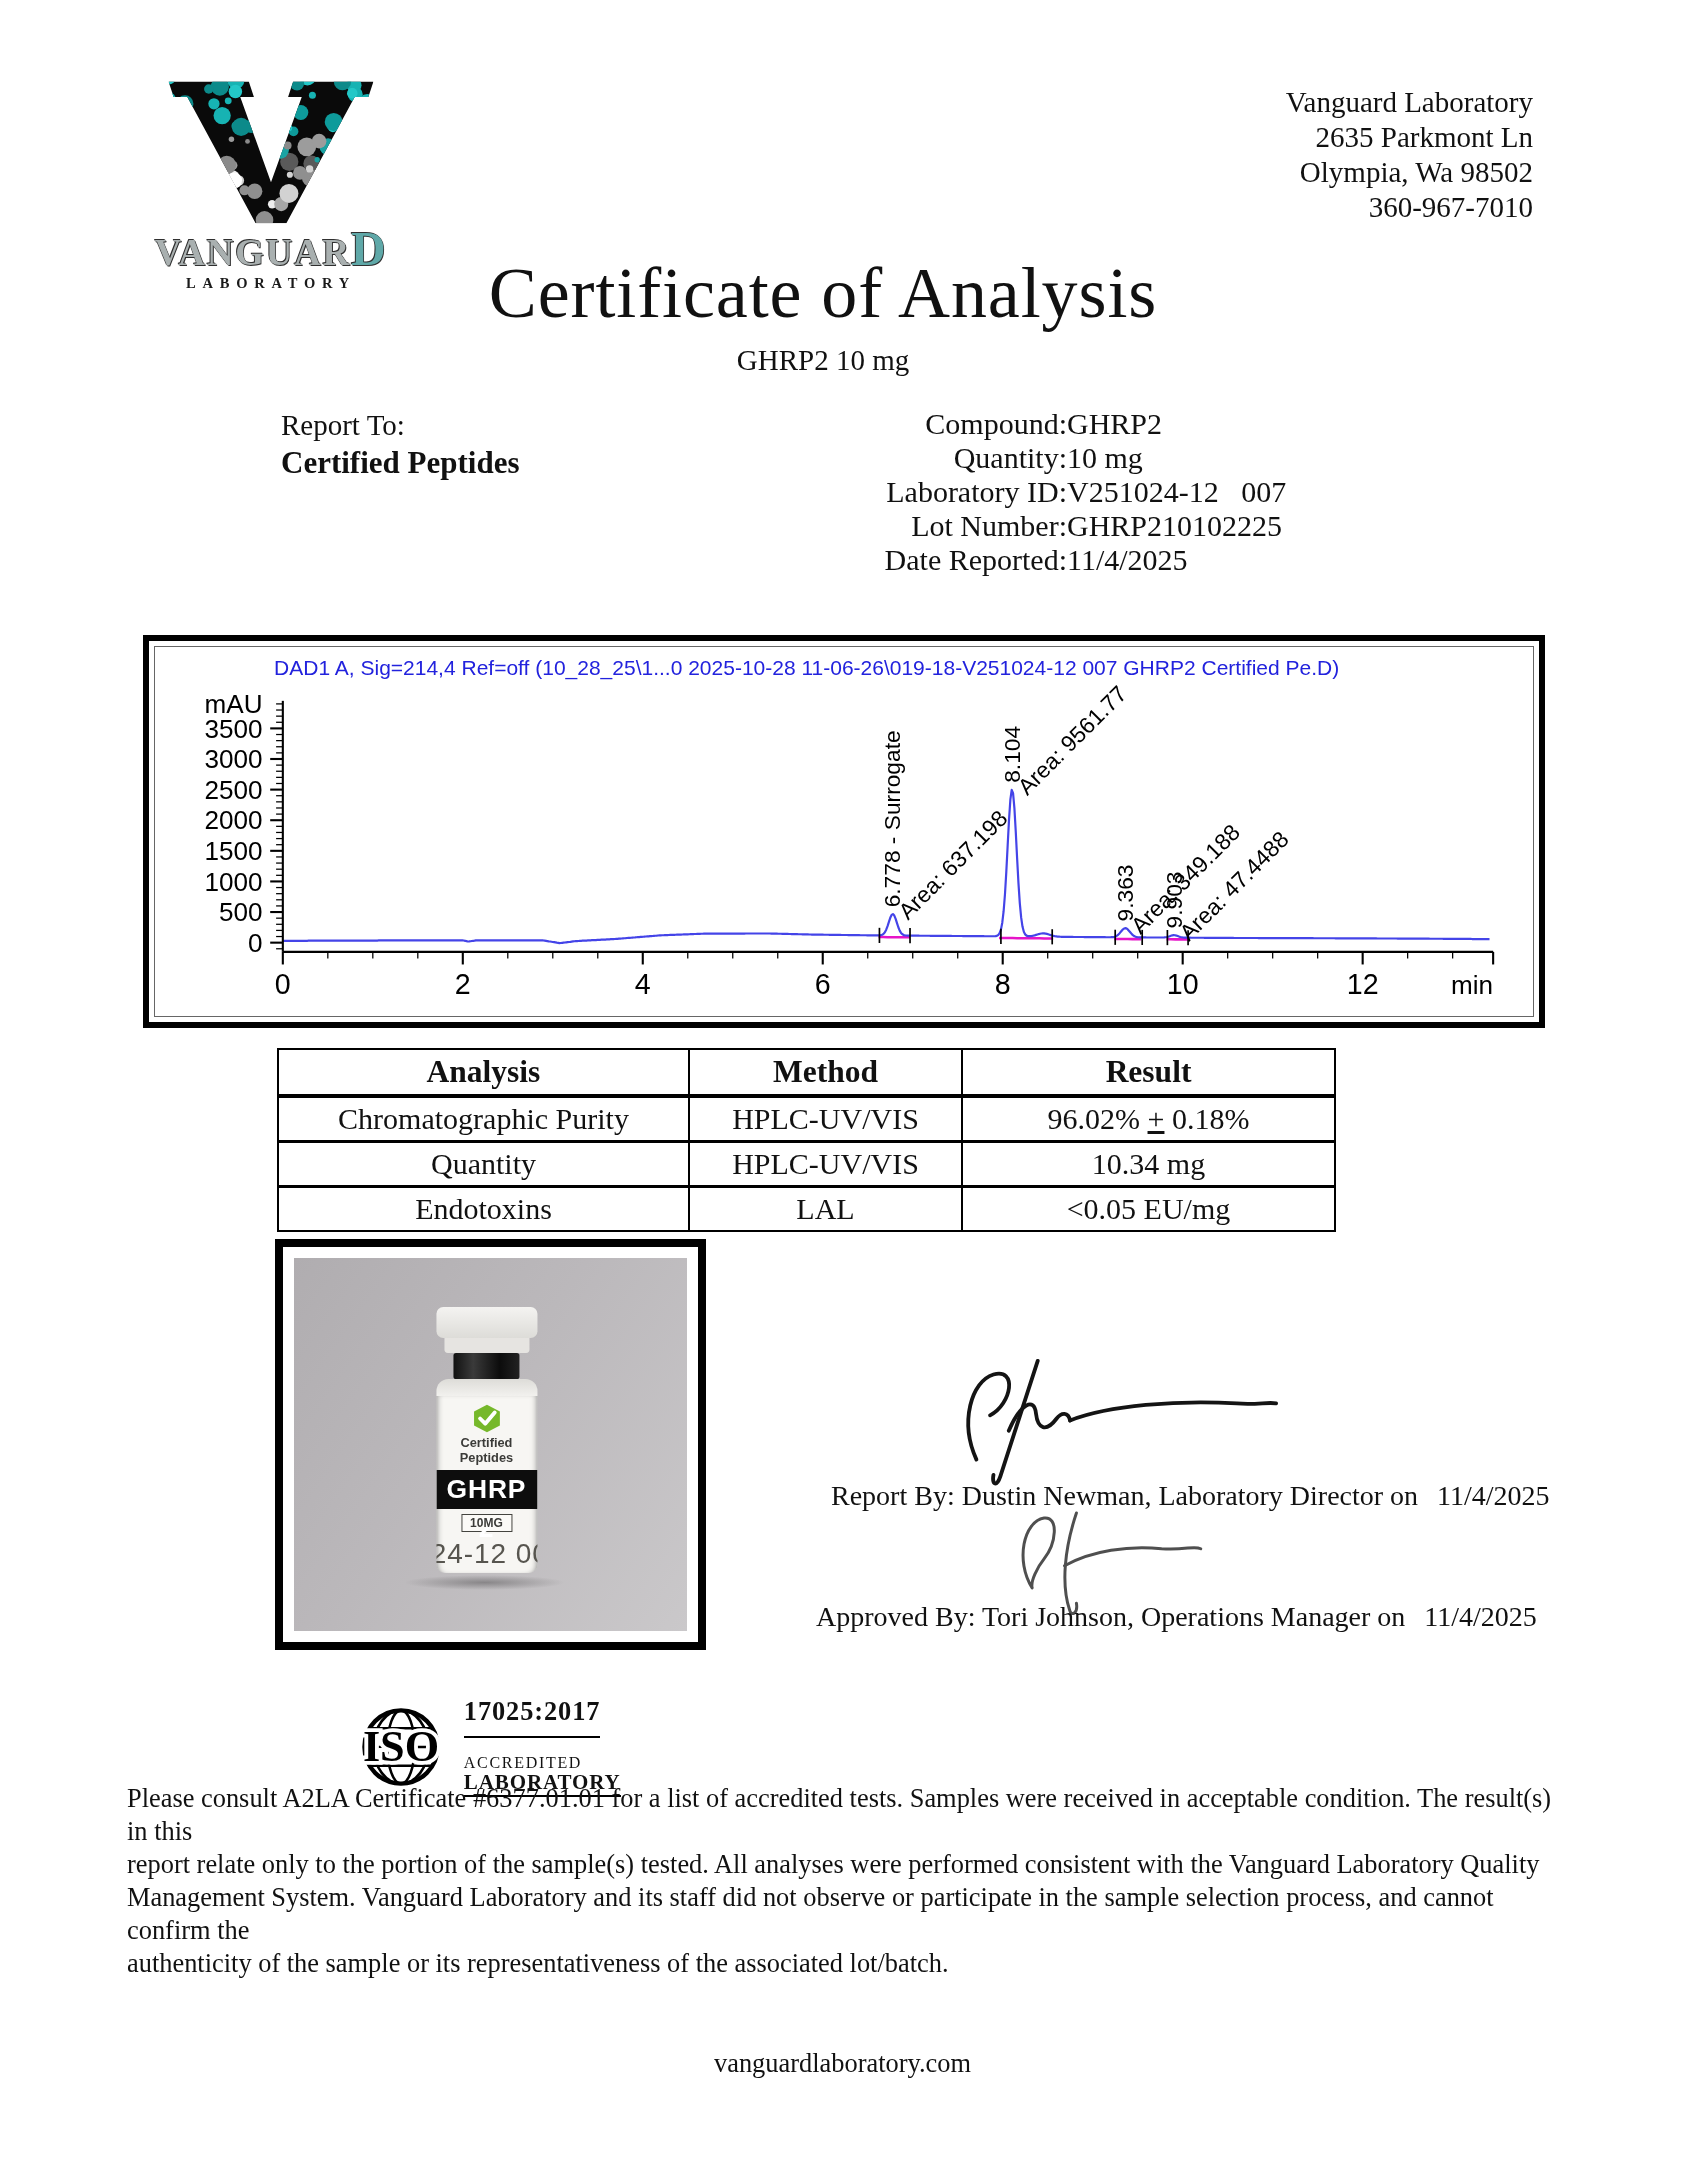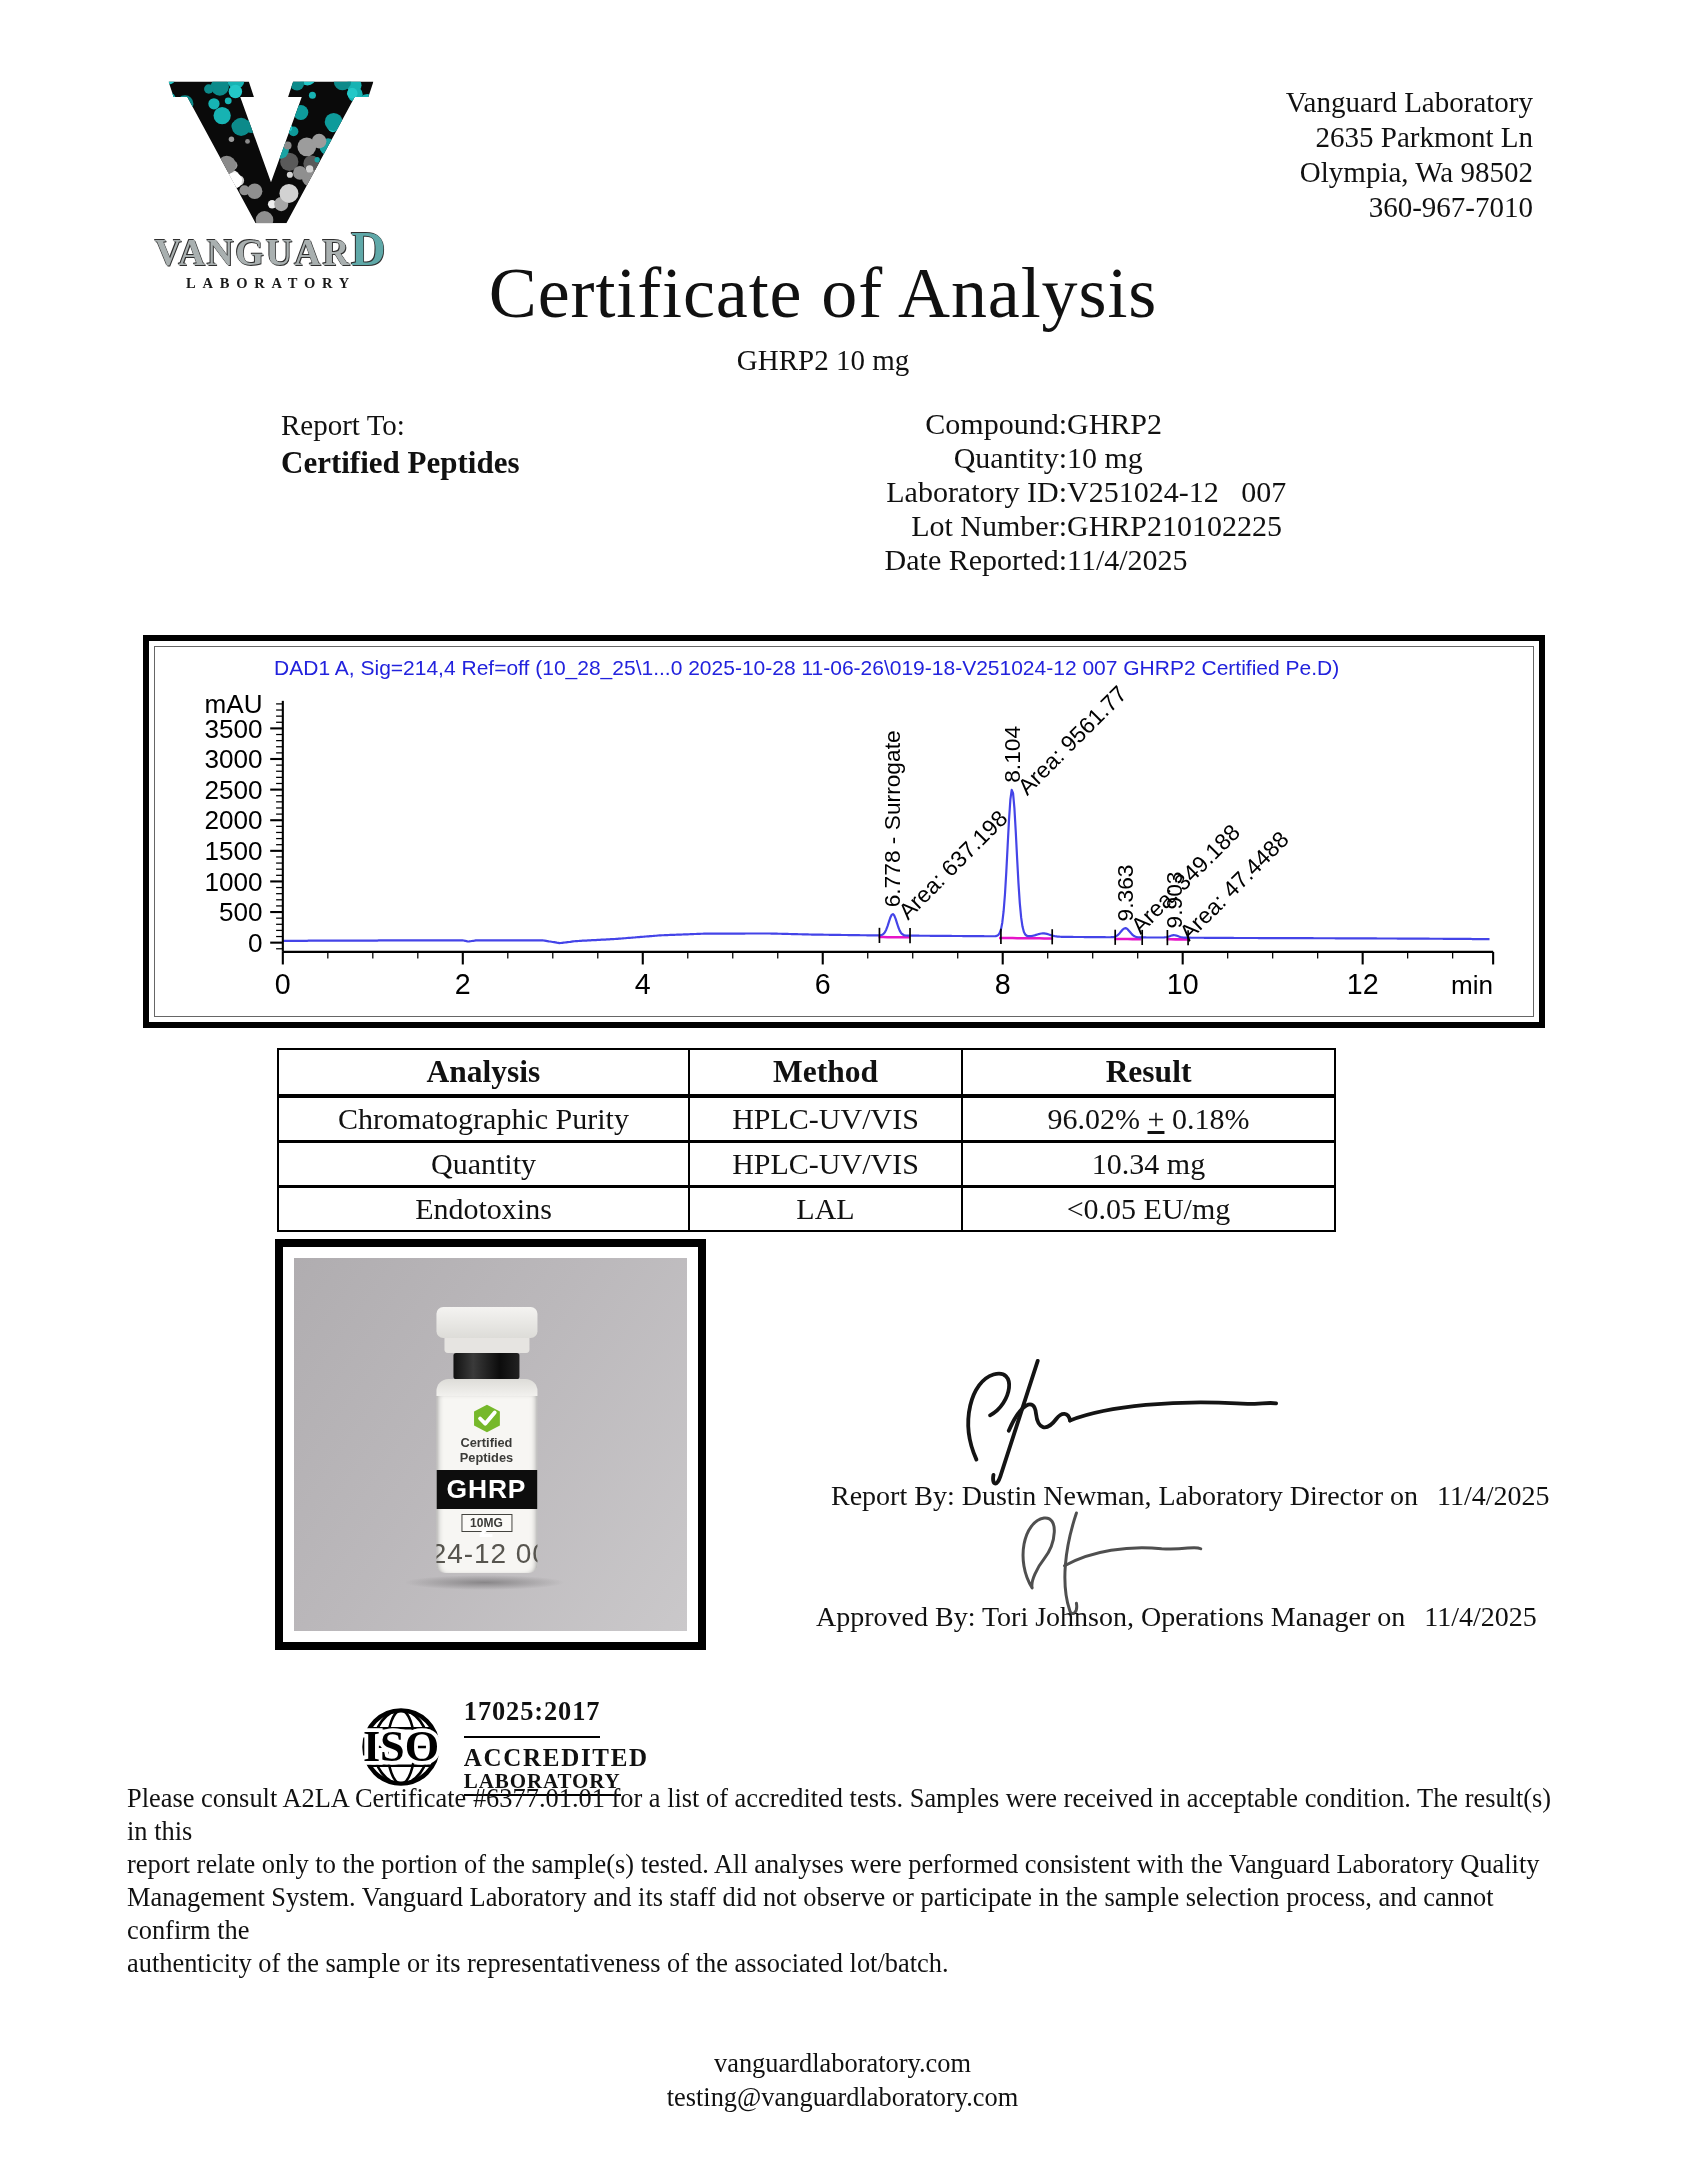--- a/index.html
+++ b/index.html
@@ -79,21 +79,21 @@
   .sig-line{position:absolute;font-size:28px;white-space:nowrap;}
   .sig-line .date{margin-left:19px;}
   .line-report{left:831px;top:1480px;}
   .line-approved{left:816px;top:1601px;text-align:center;}
 
   
   .iso-badge{position:absolute;left:361px;top:1698px;display:flex;align-items:center;gap:16px;}
   .iso-text{margin-left:6.8px;line-height:1.04;}
   .iso-standard{font-size:26.4px;font-weight:bold;border-bottom:2.6px solid #000;display:inline-block;
                 letter-spacing:0.9px;padding-bottom:11px;}
-  .iso-accredited{font-size:25px;font-weight:bold;letter-spacing:1.7px;margin-top:7px;}
+  .iso-accredited{font-size:16px;font-weight:normal;letter-spacing:1.7px;margin-top:17px;}
   .iso-laboratory{font-size:21px;font-weight:bold;letter-spacing:0.9px;border-bottom:2.6px solid #000;
                   display:inline-block;padding-bottom:0.9px;}
 
   
   .disclaimer{position:absolute;left:127px;top:1782px;width:1431px;
               font-size:26.4px;line-height:33px;}
   .footer{position:absolute;left:0;right:0;top:2046px;text-align:center;font-size:26.4px;line-height:34px;}
 </style>
 </head>
 <body>
@@ -478,17 +478,16 @@
 
   <div class="disclaimer">
     <div>Please consult A2LA Certificate #6377.01.01 for a list of accredited tests. Samples were received in acceptable condition. The result(s) in this</div>
     <div>report relate only to the portion of the sample(s) tested. All analyses were performed consistent with the Vanguard Laboratory Quality</div>
     <div>Management System. Vanguard Laboratory and its staff did not observe or participate in the sample selection process, and cannot confirm the</div>
     <div>authenticity of the sample or its representativeness of the associated lot/batch.</div>
   </div>
 
   <div class="footer">
     <div>vanguardlaboratory.com</div>
-    <div>testing@vanguardlaboratory.com</div>
   </div>
 
 </div>
 
 
 </body></html>

